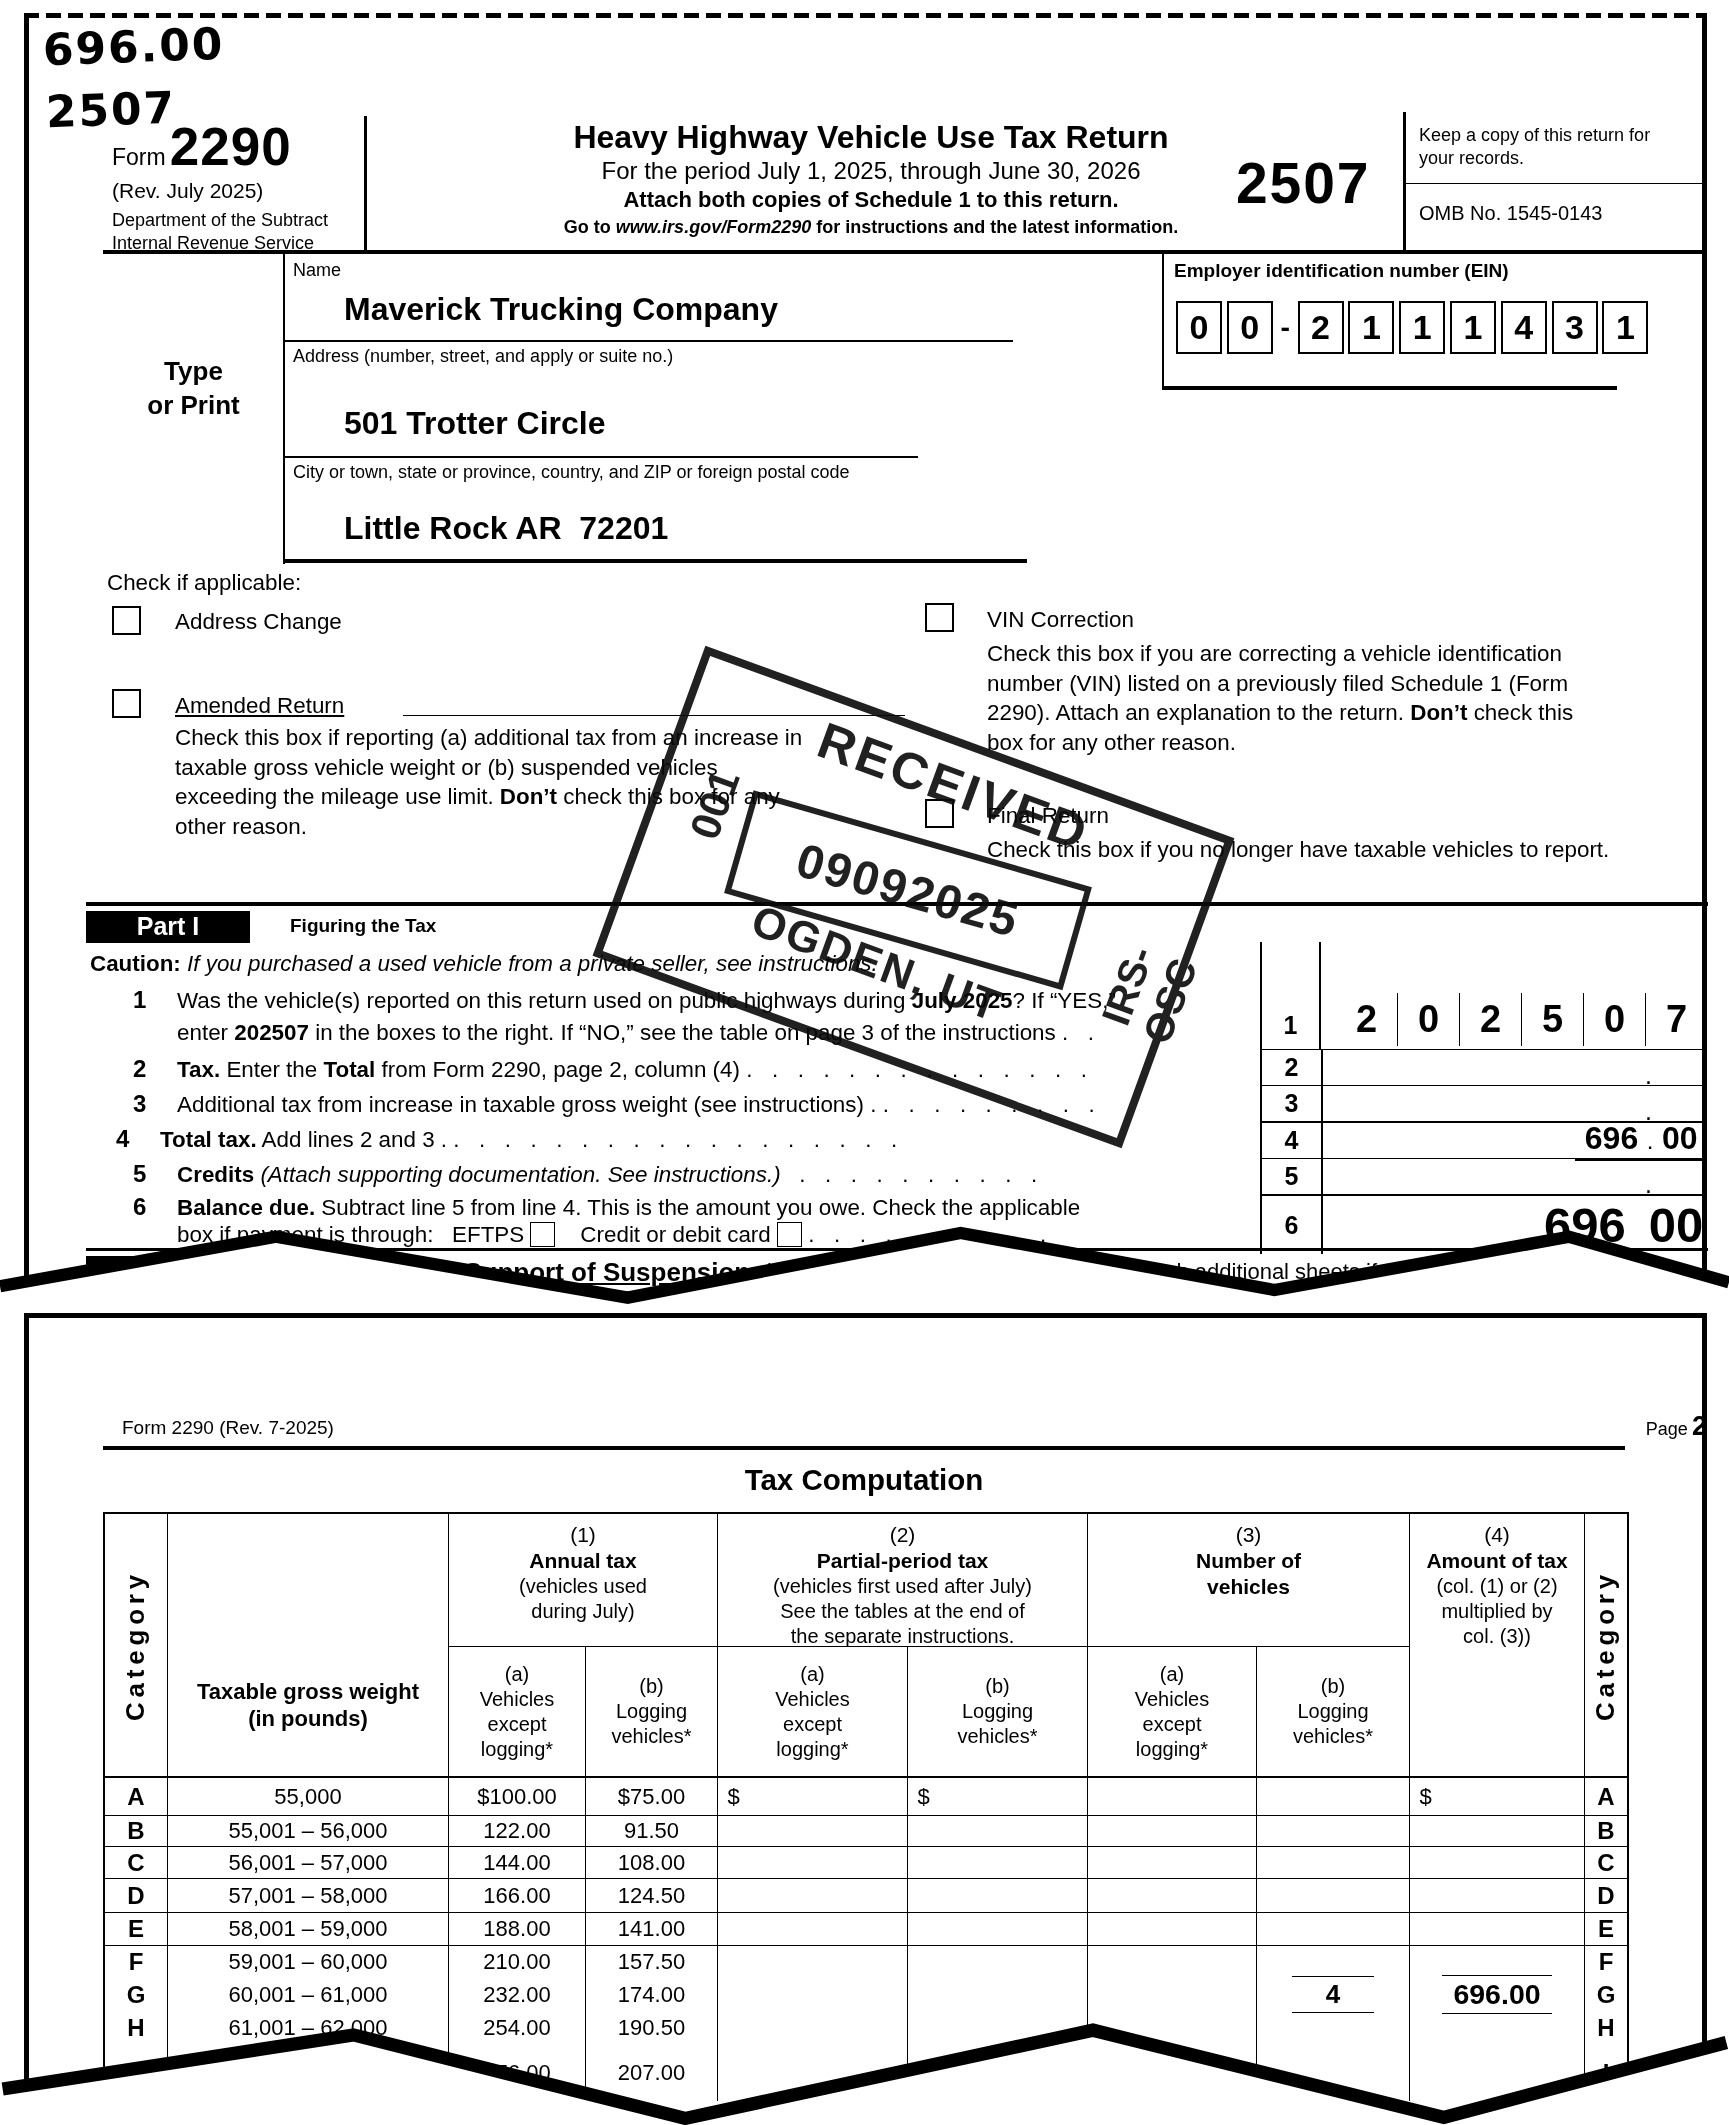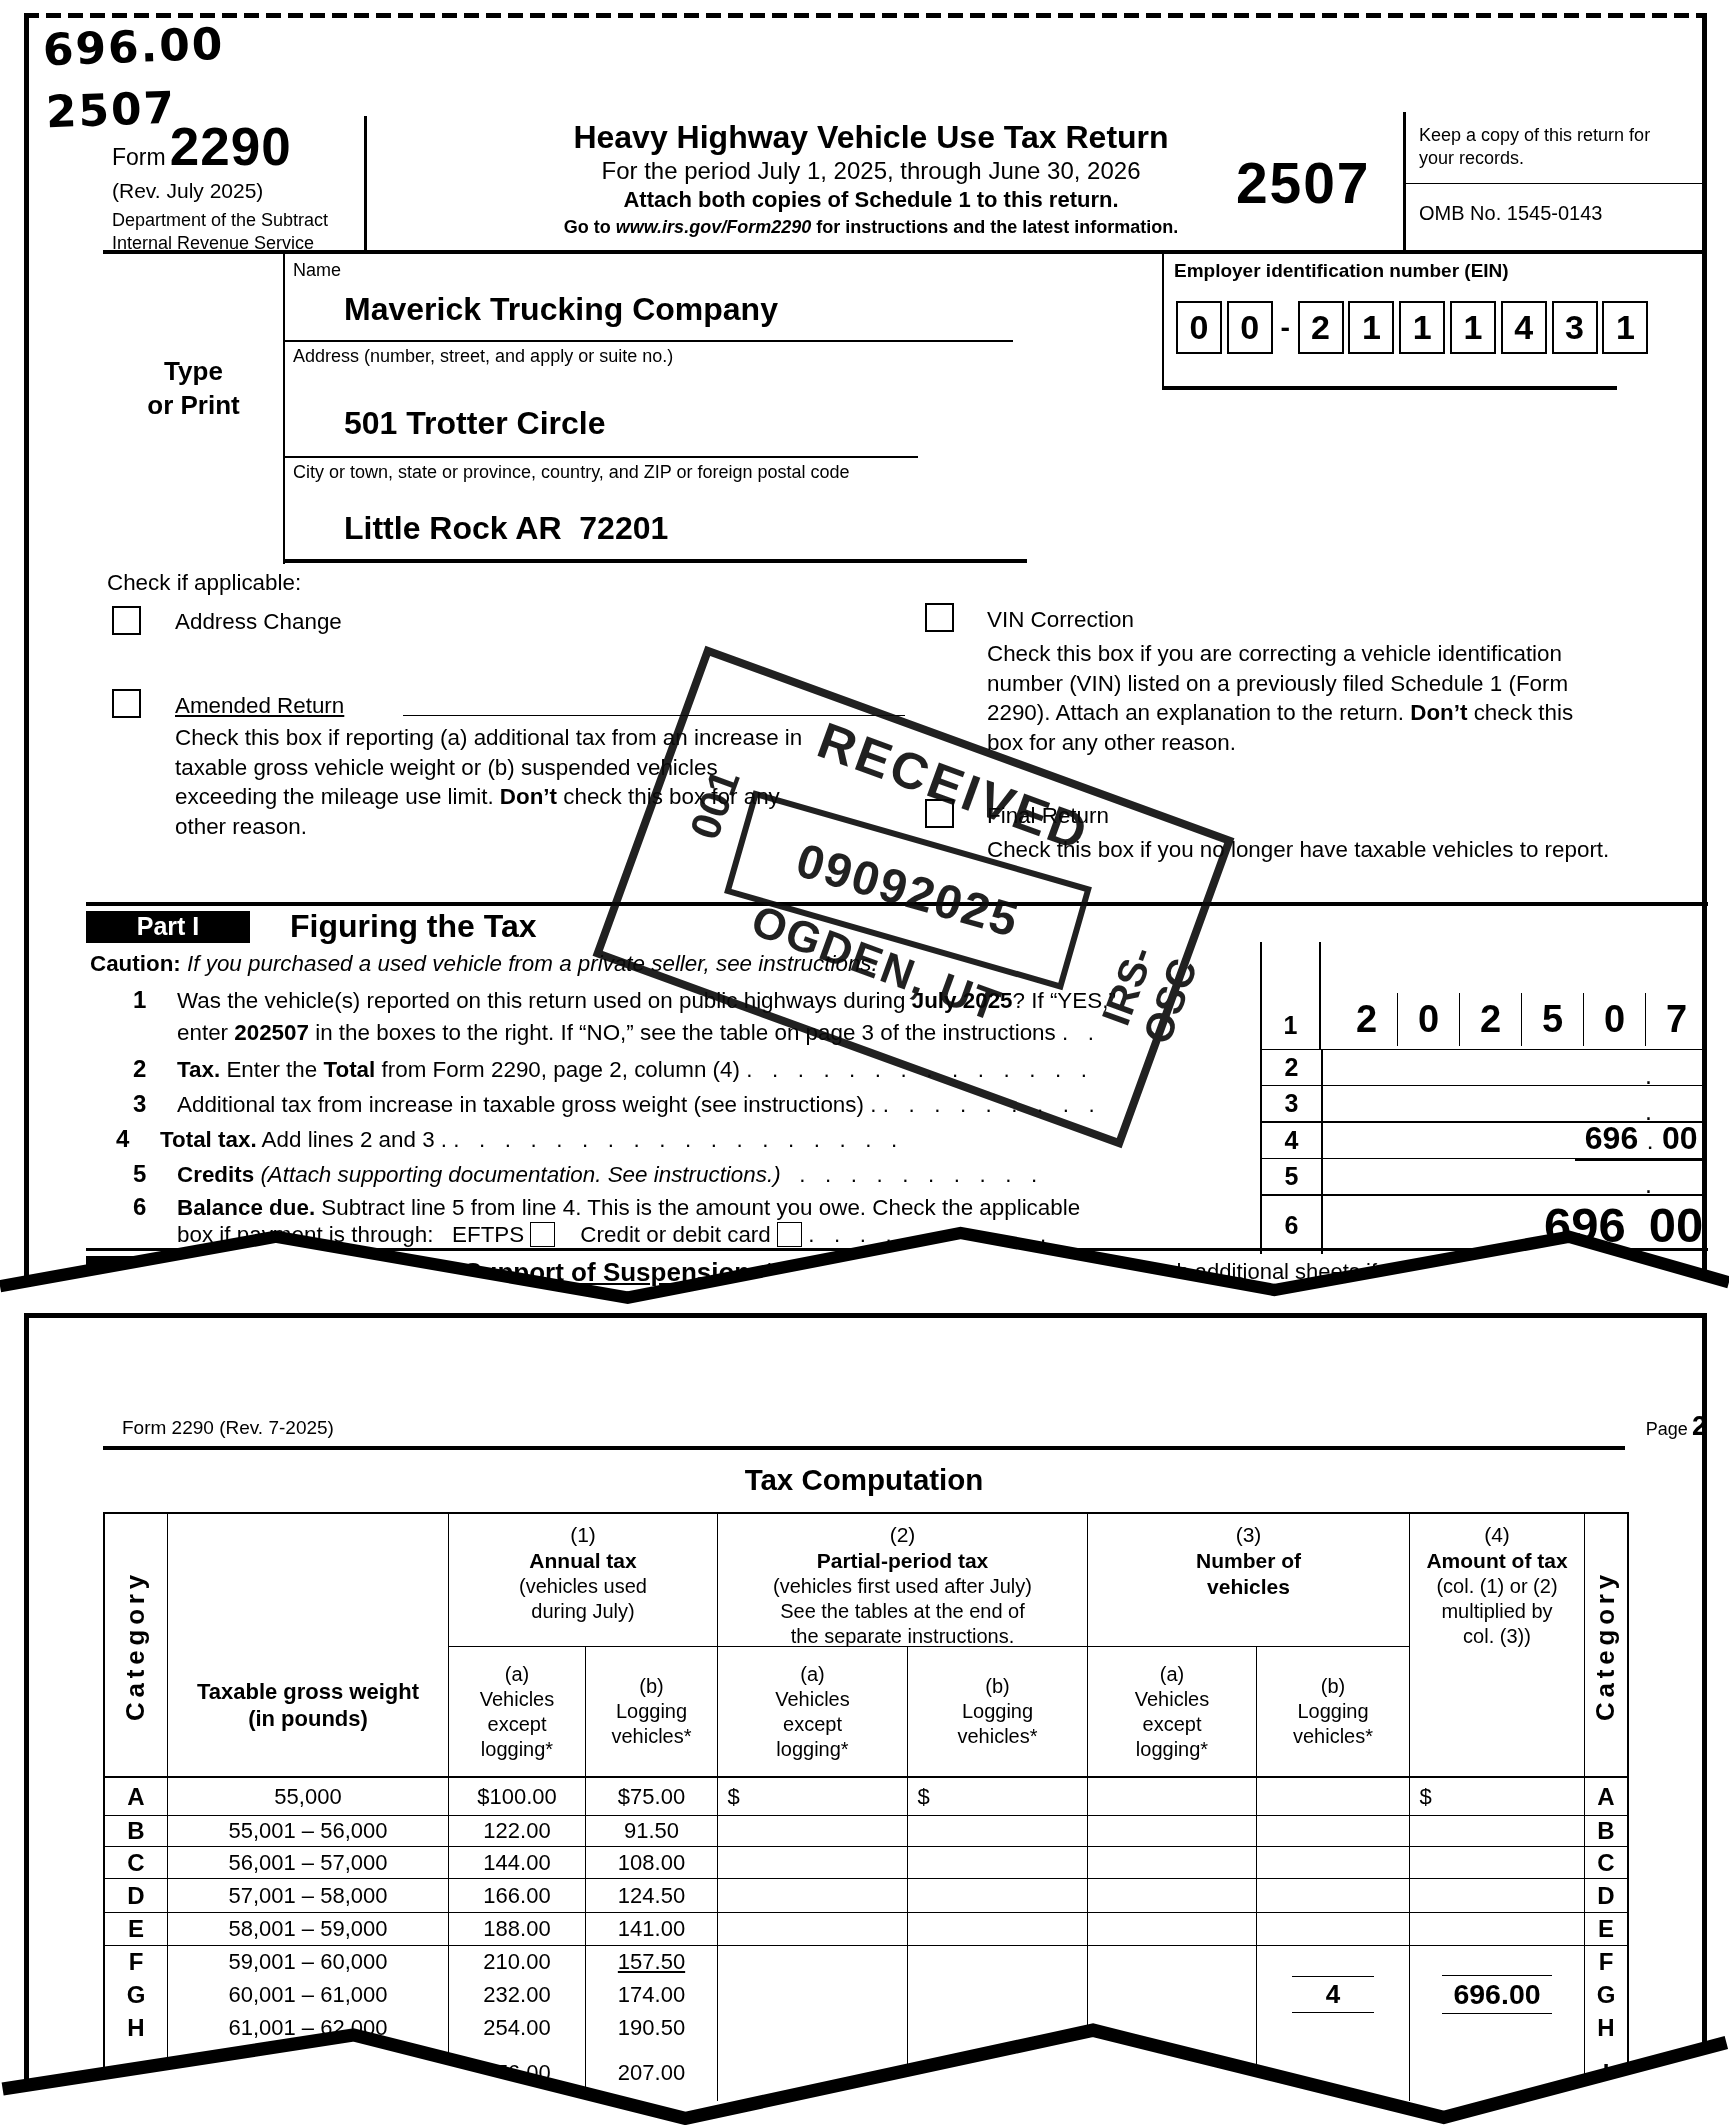--- a/index.html
+++ b/index.html
@@ -157,21 +157,21 @@
   <div id="stamp">
     <div class="recv">RECEIVED</div>
     <div class="code">001</div>
     <div class="inner">09092025</div>
     <div class="ogden">OGDEN, UT</div>
     <div class="office">IRS-OSC</div>
   </div>
 
   <div class="abs partbar" style="left:86px;top:902px;width:1622px;height:40px;border-top:4.8px solid #000;">
     <div class="partlab" style="width:164px;height:32px;margin-top:1.9px;">Part I</div>
-    <div class="b" style="margin-left:40px;font-size:32px;">Figuring the Tax</div>
+    <div class="b" style="margin-left:40px;font-size:19px;">Figuring the Tax</div>
   </div>
   <div class="abs txt" style="left:90px;top:949px;width:1160px;">
     <span class="b">Caution:</span><span class="i"> If you purchased a used vehicle from a private seller, see instructions.</span>
   </div>
   <div class="abs txt" style="left:133px;top:985px;width:1122px;">
     <span class="lnum">1</span><span>Was the vehicle(s) reported on this return used on public highways during </span><span class="b">July 2025</span><span>? If “YES,”</span>
   </div>
   <div class="abs txt" style="left:177px;top:1018px;width:1079px;">
     <span>enter </span><span class="b">202507</span><span> in the boxes to the right. If “NO,” see the table on page 3 of the instructions .</span><span class="dots">  .</span>
   </div>
@@ -372,21 +372,21 @@
       <div class="td rb" style="grid-area: 7 / 4;">141.00</div>
       <div class="td rb" style="grid-area: 7 / 5;"></div>
       <div class="td rb" style="grid-area: 7 / 6;"></div>
       <div class="td rb" style="grid-area: 7 / 7;"></div>
       <div class="td rb" style="grid-area: 7 / 8;"></div>
       <div class="td rb" style="grid-area: 7 / 9;"></div>
       <div class="td rb catcell last" style="grid-area: 7 / 10;">E</div>
       <div class="td catcell" style="grid-area: 8 / 1;">F</div>
       <div class="td" style="grid-area: 8 / 2;">59,001 – 60,000</div>
       <div class="td" style="grid-area: 8 / 3;">210.00</div>
-      <div class="td" style="grid-area: 8 / 4; text-decoration: underline;">157.50</div>
+      <div class="td" style="grid-area: 8 / 4;">157.50</div>
       <div class="td" style="grid-area: 8 / 5;"></div>
       <div class="td" style="grid-area: 8 / 6;"></div>
       <div class="td" style="grid-area: 8 / 7;"></div>
       <div class="td" style="grid-area: 8 / 8;"></div>
       <div class="td" style="grid-area: 8 / 9;"></div>
       <div class="td catcell last" style="grid-area: 8 / 10;">F</div>
       <div class="td catcell" style="grid-area: 9 / 1;">G</div>
       <div class="td" style="grid-area: 9 / 2;">60,001 – 61,000</div>
       <div class="td" style="grid-area: 9 / 3;">232.00</div>
       <div class="td" style="grid-area: 9 / 4;">174.00</div>

